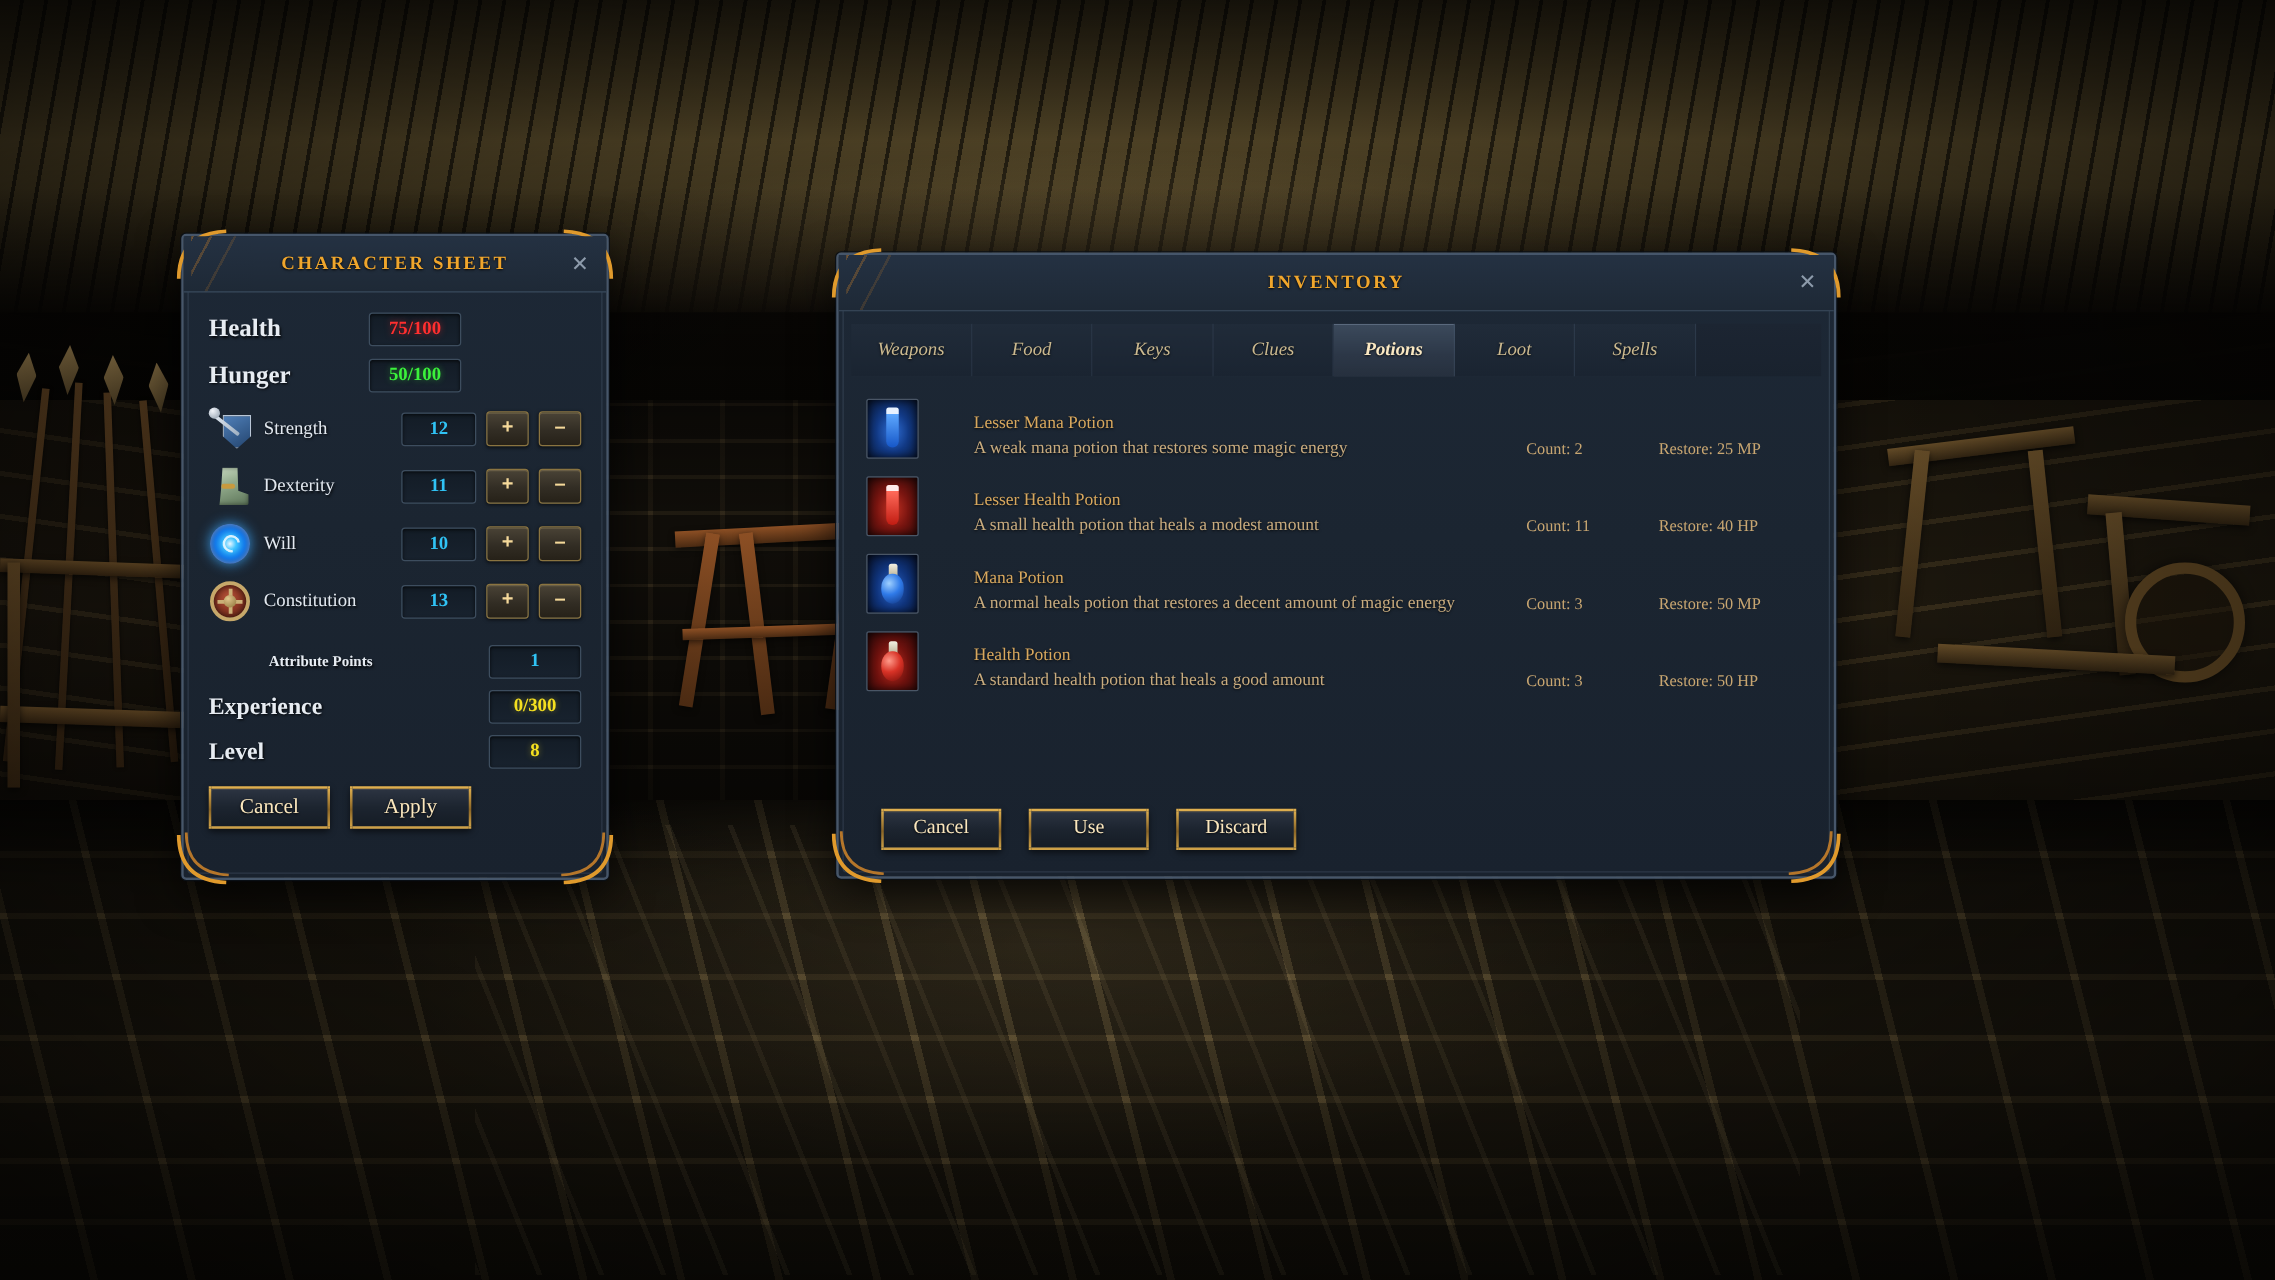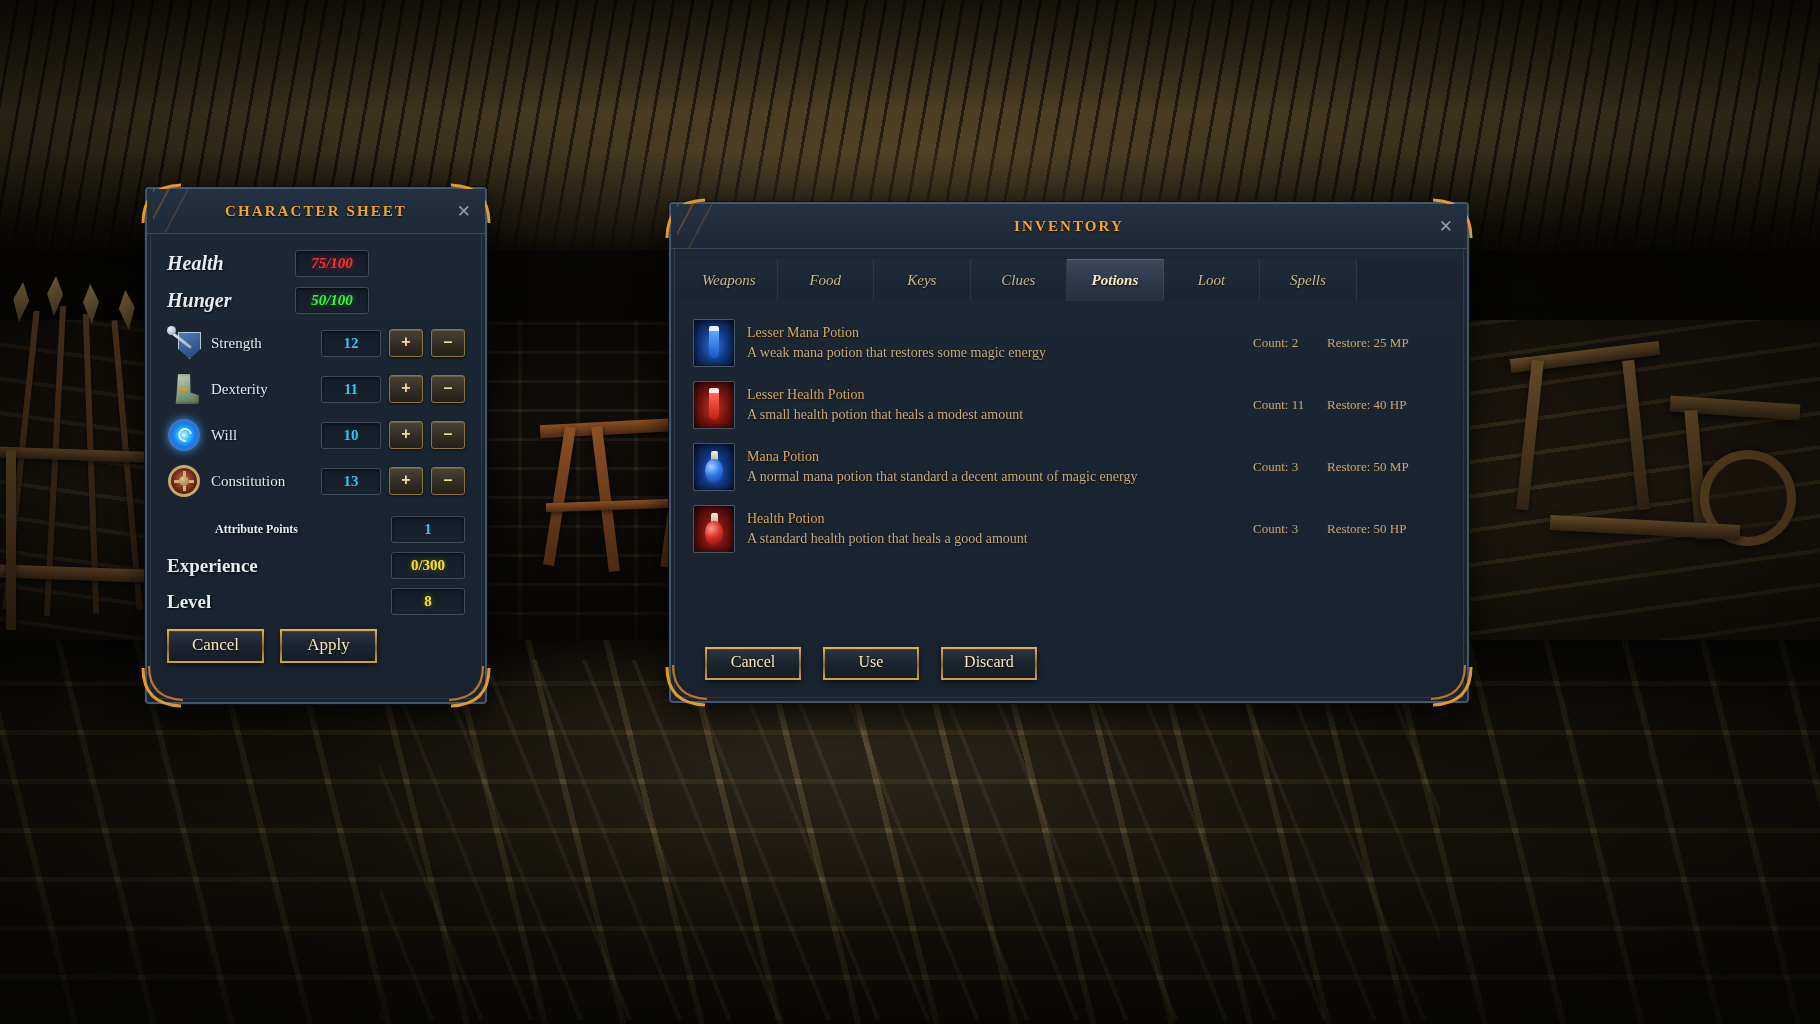--- a/index.html
+++ b/index.html
@@ -141,21 +141,21 @@
   .close-btn{
     position:absolute;right:14px;top:50%;transform:translateY(-50%);
     color:#8d9bab;font-size:17px;line-height:1;cursor:pointer;
     font-family:"Liberation Sans", sans-serif;
   }
 
   
   #char-sheet{left:145px;top:187px;width:338px;height:513px;}
   #char-body{padding:16px 20px 0 20px;position:relative;}
 
-  .vital-row{display:flex;align-items:center;margin-bottom:10px;font-style:italic;}
+  .vital-row{display:flex;align-items:center;margin-bottom:10px;}
   .vital-label{
     width:128px;color:#e7ecf2;font-size:20px;font-weight:bold;
     text-shadow:1px 1px 2px rgba(0,0,0,.85);
   }
   .field{
     background:linear-gradient(180deg,#131c26,#18222e);
     border:1px solid #3d4d5e;border-radius:3px;
     box-shadow:inset 0 1px 3px rgba(0,0,0,.7);
     display:flex;align-items:center;justify-content:center;
     font-weight:bold;
@@ -250,22 +250,22 @@
   .tab:last-child{border-right:none;}
   .tab.active{
     background:linear-gradient(180deg,#3c4a5c 0%,#2c3747 60%,#26303e 100%);
     color:#fbe9c3;font-weight:bold;
     box-shadow:inset 0 1px 0 rgba(200,220,245,.22);
   }
   .tab.spacer{flex:1.05;background:linear-gradient(180deg,#1c2532,#19222e);cursor:default;}
 
   .itemlist{flex:1;padding:16px 18px 0 18px;overflow:hidden;}
   .item{
-    display:flex;align-items:center;height:48px;margin-bottom:14px;cursor:pointer;
-    padding:0 4px;border-radius:3px;
+    display:flex;align-items:flex-end;height:48px;margin-bottom:14px;cursor:pointer;
+    padding:0 4px;border-radius:3px;gap:32px;
   }
   .item-icon{
     width:40px;height:46px;flex:none;margin-right:12px;position:relative;
     border:1px solid #4a5666;border-radius:2px;
     box-shadow:inset 0 0 7px rgba(0,0,0,.75);
   }
   .ii-mana-s{background:radial-gradient(ellipse at 50% 55%, #2f6fd8 0%, #123a86 45%, #07132c 100%);}
   .ii-health-s{background:radial-gradient(ellipse at 50% 55%, #c53122 0%, #7a1510 45%, #250706 100%);}
   .ii-mana-l{background:radial-gradient(ellipse at 50% 58%, #2a63c6 0%, #10357e 45%, #060f26 100%);}
   .ii-health-l{background:radial-gradient(ellipse at 50% 58%, #bd2e20 0%, #71120e 45%, #200606 100%);}
@@ -520,21 +520,21 @@
 
       <div class="item">
         <span class="item-icon ii-mana-l">
           <span class="vial-round blue">
               <span class="neck"></span>
               <span class="bulb"></span>
             </span>
         </span>
         <span class="item-text">
           <span class="item-name" style="display:block">Mana Potion</span>
-          <span class="item-desc" style="display:block">A normal mana potion that standard a decent amount of magic energy</span>
+          <span class="item-desc" style="display:block">A normal heals potion that restores a decent amount of magic energy</span>
         </span>
         <span class="item-count">Count: 3</span>
         <span class="item-restore">Restore: 50 MP</span>
       </div>
 
       <div class="item">
         <span class="item-icon ii-health-l">
           <span class="vial-round red">
               <span class="neck"></span>
               <span class="bulb"></span>

